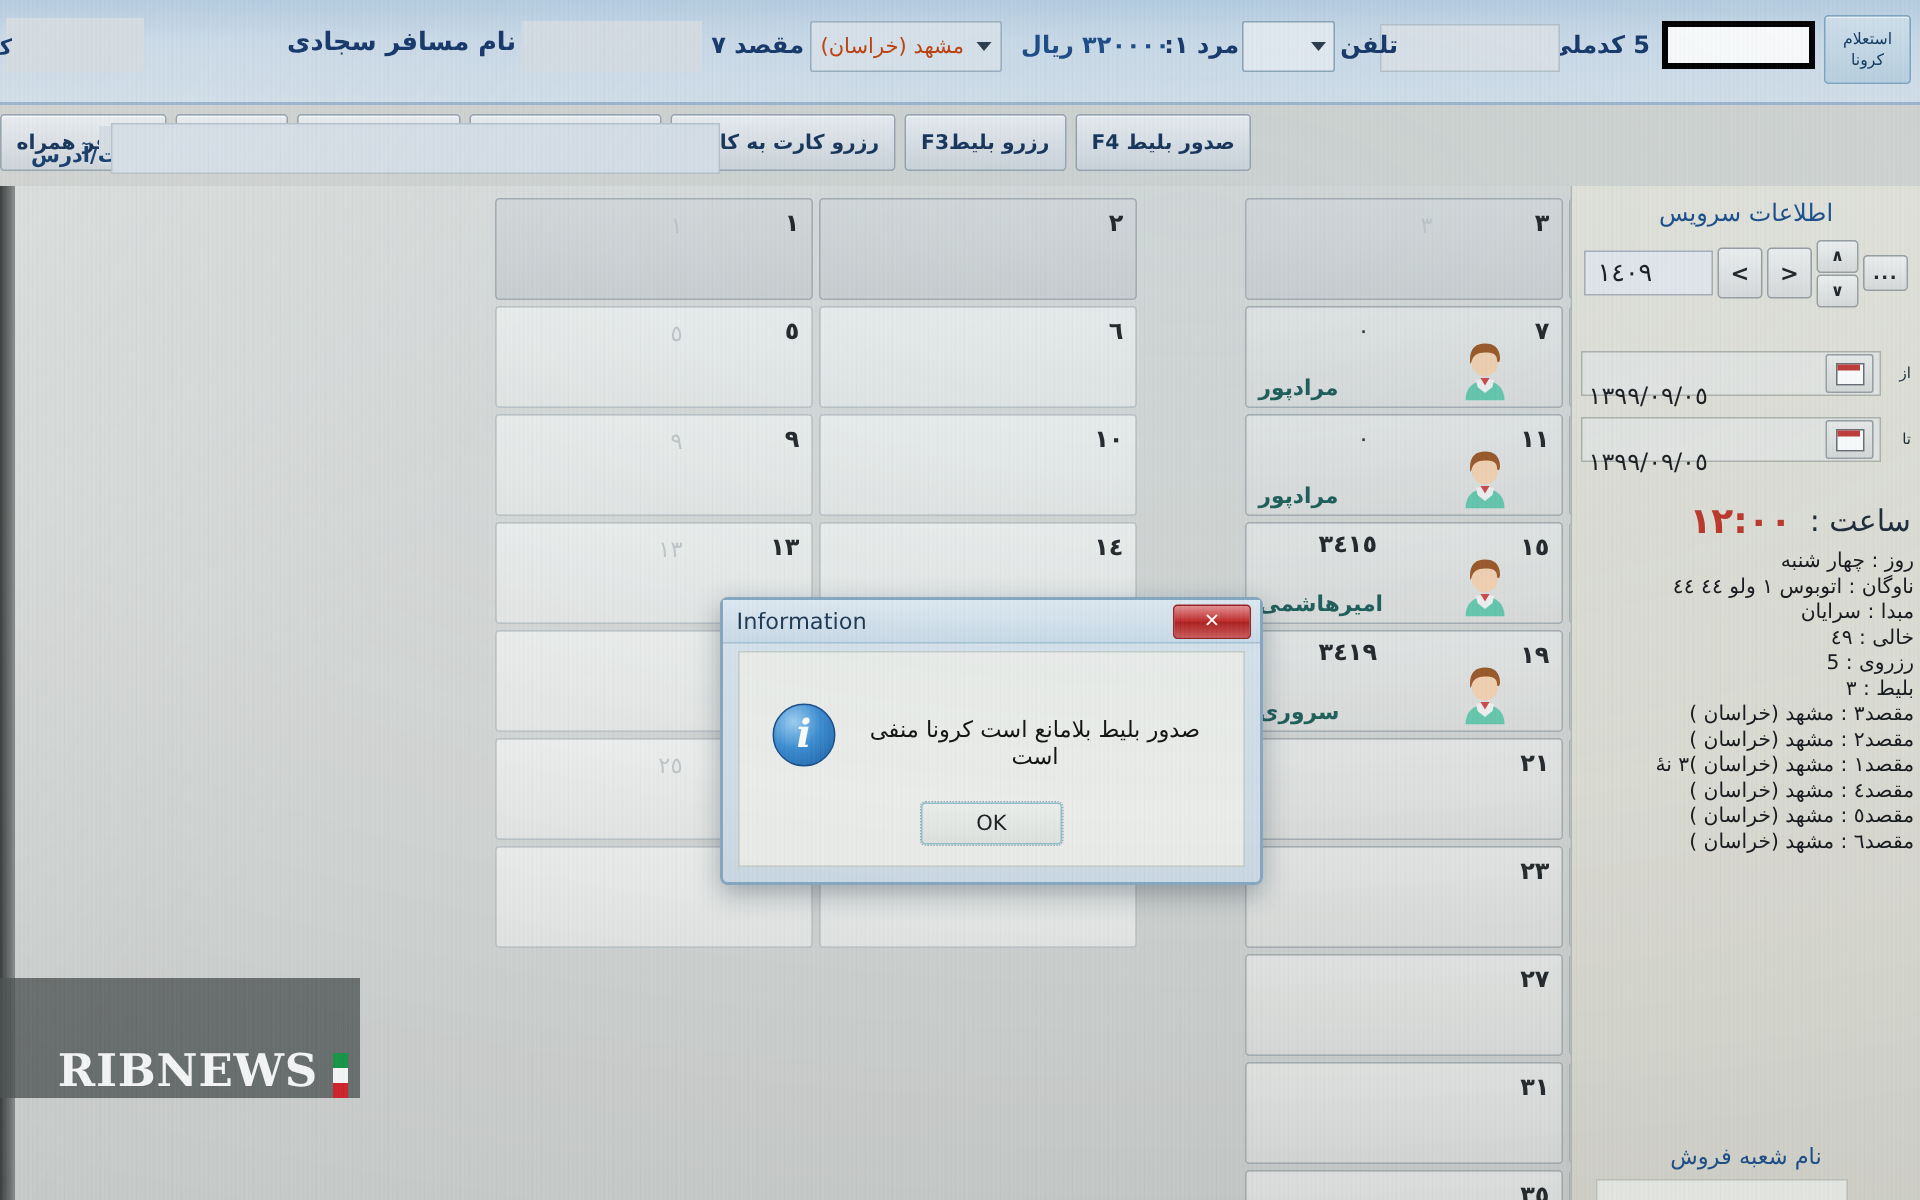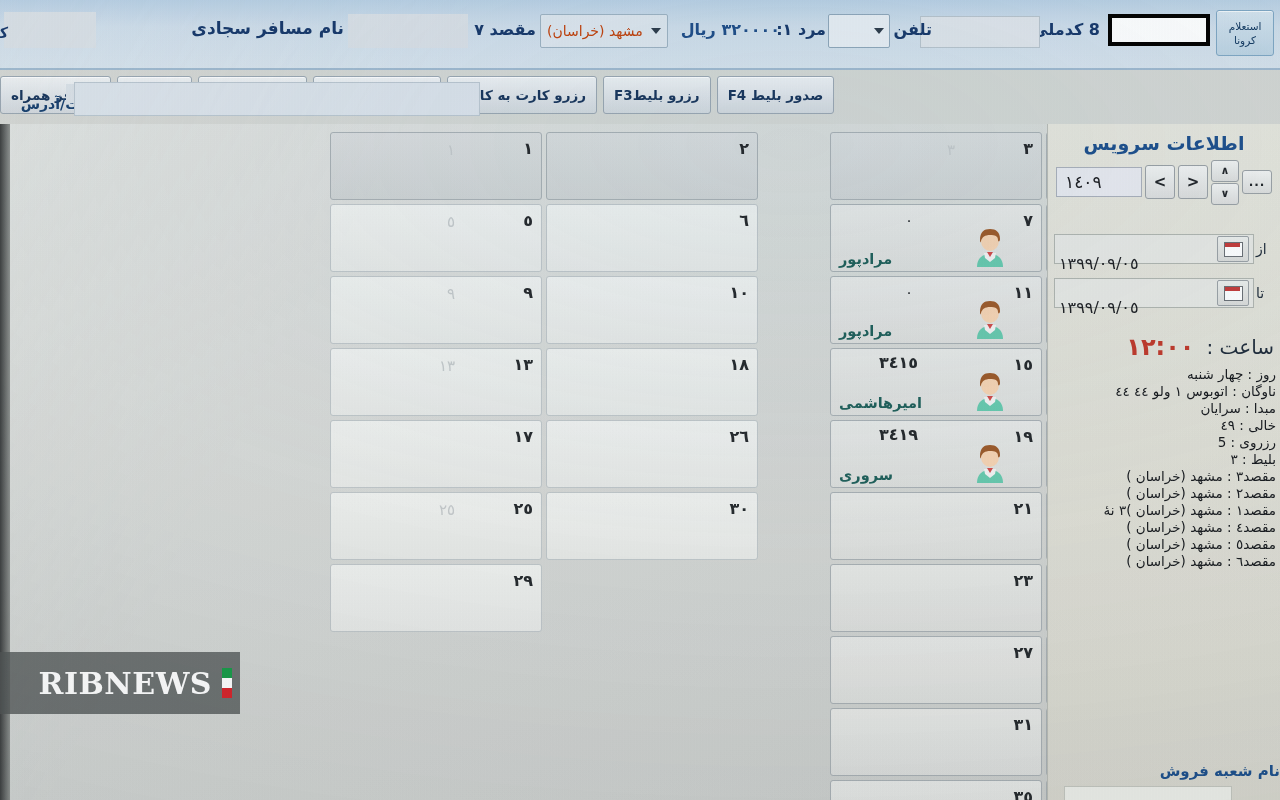--- a/index.html
+++ b/index.html
@@ -137,21 +137,21 @@
     border-left:8px solid #fff;border-bottom:6px solid transparent;
   }
 
   
   .rpanel{
     position:absolute;right:0;top:124px;width:232px;bottom:0;z-index:8;
     background:linear-gradient(180deg,#e6e6dd 0%,#e0e0d7 40%,#d8d8cf 100%);
     border-left:1px solid #b9bcb6;
   }
   .rp-title{
-    text-align:center;color:#1b4f8c;font-size:19px;font-weight:700;padding-top:8px;
+    text-align:center;color:#1b4f8c;font-size:16px;font-weight:400;padding-top:8px;
   }
   .svc-nav{
     position:absolute;top:36px;right:8px;left:8px;height:44px;
     display:flex;flex-direction:row-reverse;align-items:center;gap:3px;
   }
   .svc-num{
     flex:1;height:30px;background:#e9eaef;border:1px solid #aab0bb;
     display:flex;align-items:center;justify-content:flex-end;padding-left:8px;
     font-size:17px;color:#1a1d22;box-sizing:border-box;
   }
@@ -161,21 +161,21 @@
     display:flex;align-items:center;justify-content:center;font-size:15px;color:#20252a;font-weight:700;
   }
   .spin{display:flex;flex-direction:column;gap:1px;}
   .spin .nav-btn{height:20px;width:26px;font-size:11px;}
   .dots-btn{width:28px;height:22px;font-size:12px;letter-spacing:1px;}
 
   .dt-row{
     position:absolute;right:6px;left:6px;height:38px;
     display:flex;flex-direction:row;align-items:center;
   }
-  .dt-row .dt-lbl{width:18px;color:#1c2a3a;font-size:14px;text-align:left;}
+  .dt-row .dt-lbl{width:18px;color:#1c2a3a;font-size:10px;text-align:right;}
   .dt-field{
     flex:1;height:30px;background:#e7e8e4;border:1px solid #b0b5b0;margin-right:2px;
     display:flex;align-items:center;justify-content:space-between;padding:0 4px;box-sizing:border-box;
   }
   .dt-val{font-size:16px;color:#1a1d22;direction:ltr;margin-top:28px;}
   .cal-btn{
     width:30px;height:24px;background:linear-gradient(180deg,#eceeec,#dadcda);
     border:1px solid #9aa1a6;border-radius:2px;position:relative;
   }
   .cal-btn:before{
@@ -190,22 +190,22 @@
   .time-lbl{color:#1c2a3a;font-size:20px;}
   .time-val{color:#c0392b;font-size:24px;font-weight:700;margin-right:12px;direction:ltr;}
 
   .info-lines{
     position:absolute;right:4px;left:4px;top:380px;
     text-align:right;color:#14181d;font-size:13.5px;line-height:17px;
   }
   .info-lines div{white-space:nowrap;}
 
   .branch-title{
-    position:absolute;right:0;left:0;top:638px;text-align:right;
-    color:#1b4f8c;font-size:15px;font-weight:700;
+    position:absolute;right:0;left:0;top:638px;text-align:center;
+    color:#1b4f8c;font-size:15px;font-weight:400;
   }
   .branch-box{
     position:absolute;right:48px;left:16px;top:662px;height:120px;
     background:#eef0ea;border:1px solid #c3c7c0;
   }
 
   
   .dlg{
     position:absolute;left:480px;top:398px;width:358px;height:188px;z-index:40;
     background:linear-gradient(180deg,#dbe7ef 0%,#cfdde8 100%);
@@ -245,22 +245,22 @@
   .dlg-ok{
     position:absolute;left:50%;transform:translateX(-50%);bottom:14px;
     width:92px;height:26px;background:linear-gradient(180deg,#eef1ee,#e2e6e2);
     border:1px solid #8fc4c8;border-radius:3px;outline:1px dotted #9ab;
     display:flex;align-items:center;justify-content:center;
     font-size:14px;color:#1b1f22;
   }
 
   
   .wm{
-    position:absolute;left:0;top:652px;width:240px;height:62px;z-index:50;
-    background:rgba(80,84,84,.78);display:flex;align-items:center;
+    position:absolute;left:0;top:652px;width:240px;height:80px;z-index:50;
+    background:rgba(80,84,84,.78);display:flex;align-items:flex-end;
   }
   .wm-flag{width:10px;height:30px;margin-left:10px;margin-right:8px;display:flex;flex-direction:column;}
   .wm-flag i{flex:1;display:block;}
   .wm-flag i:nth-child(1){background:#169b48;}
   .wm-flag i:nth-child(2){background:#fff;}
   .wm-flag i:nth-child(3){background:#d8232a;}
   .wm-txt{color:#fff;font-size:30px;font-weight:700;font-family:"DejaVu Serif","Liberation Serif",serif;letter-spacing:.5px;}
 
   .bezel-left{position:absolute;left:0;top:124px;width:10px;bottom:0;background:linear-gradient(90deg,#3c3f40,#8d918f);z-index:20;}
 </style>
@@ -270,21 +270,21 @@
 <div id="root">
 
   <div class="topbar">
 
     <div class="btn-corona">
       <span>استعلام کرونا</span>
     </div>
 
     <div class="redact"></div>
 
-    <div class="fld-label lbl-codmeli">8 کدملی</div>
+    <div class="fld-label lbl-codmeli">5 کدملی</div>
     <div class="textbox box-codmeli"></div>
 
     <div class="fld-label lbl-phone">تلفن</div>
 
     <div class="sel-gender">
       <span class="caret"></span>
     </div>
     <div class="fld-label lbl-gender">مرد ۱:</div>
     <div class="fld-label blue lbl-price">
       <span>۳۲۰۰۰۰ ریال</span>
@@ -449,20 +449,23 @@
         </div>
       <div class="seatcol c3" id="col3">
           <div class="seat dim">
             <div class="seat-num">٢</div>
           </div>
           <div class="seat light">
             <div class="seat-num">٦</div>
           </div>
           <div class="seat light">
             <div class="seat-num">١٠</div>
+          </div>
+          <div class="seat light">
+            <div class="seat-num">١٤</div>
           </div>
           <div class="seat light">
             <div class="seat-num">١٨</div>
           </div>
           <div class="seat light">
             <div class="seat-num">٢٦</div>
           </div>
           <div class="seat light">
             <div class="seat-num">٣٠</div>
           </div>
@@ -551,20 +554,31 @@
         <div>مقصد٥ : مشهد (خراسان )</div>
         <div>مقصد٦ : مشهد (خراسان )</div>
       </div>
 
     <div class="branch-title">نام شعبه فروش</div>
     <div class="branch-box">
       
     </div>
   </div>
 
+  <div class="dlg">
+    <div class="dlg-tb">
+      <span class="dlg-title">Information</span>
+      <div class="dlg-close">✕</div>
+    </div>
+    <div class="dlg-body">
+      <div class="dlg-icon">i</div>
+      <div class="dlg-msg">صدور بلیط بلامانع است کرونا منفی است</div>
+      <div class="dlg-ok">OK</div>
+    </div>
+  </div>
 
   <div class="wm">
     <div class="wm-flag">
         <i></i>
         <i></i>
         <i></i>
       </div>
     <div class="wm-txt">RIBNEWS</div>
   </div>
 

